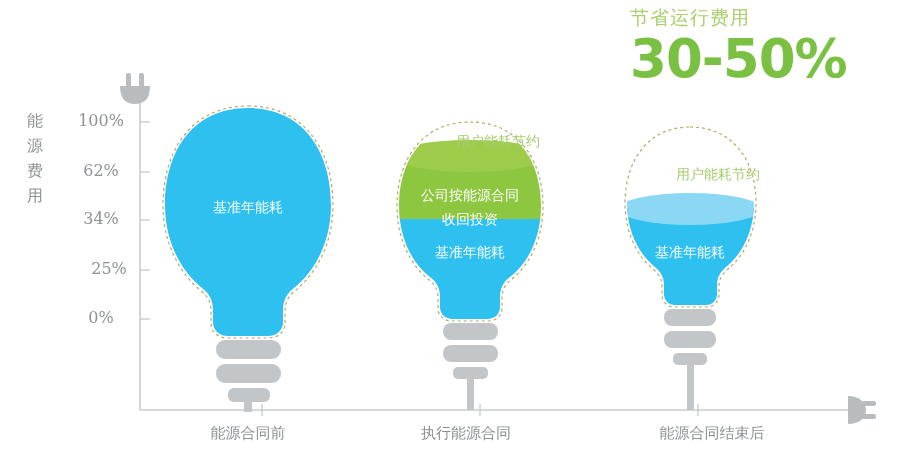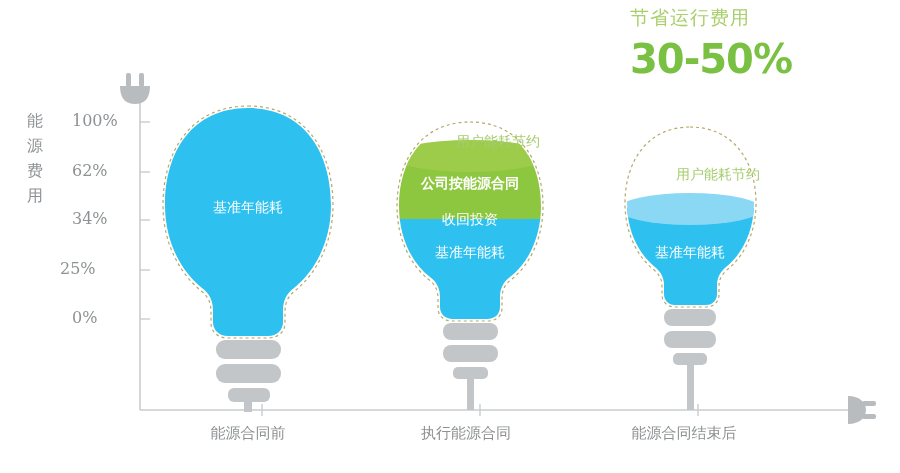--- a/index.html
+++ b/index.html
@@ -35,33 +35,33 @@
     text-align: left;
   }
   #headline .sub {
     font-size: 19px;
     color: #a8cf6a;
     letter-spacing: 1px;
     line-height: 26px;
     font-family: "DejaVu Sans", "Liberation Sans", sans-serif;
   }
   #headline .big {
-    font-size: 40px;
+    font-size: 53px;
     font-weight: bold;
     color: #7ac143;
     line-height: 58px;
     letter-spacing: -1px;
     font-family: "DejaVu Sans", "Liberation Sans", sans-serif;
   }
   
   .ytick {
     position: absolute;
     font-size: 16px;
     color: #8e9294;
-    text-align: left;
+    text-align: center;
     width: 58px;
     font-family: "DejaVu Serif", "Liberation Serif", serif;
   }
   #yaxis-title {
     position: absolute;
     left: 24px;
     top: 108px;
     width: 22px;
     font-size: 16px;
     line-height: 25px;
@@ -270,30 +270,30 @@
   <div id="yaxis-title">
     <span>能</span>
     <span>源</span>
     <span>费</span>
     <span>用</span>
   </div>
 
   <div class="ytick" style="left:72px; top:111px;">100%</div>
   <div class="ytick" style="left:72px; top:161px;">62%</div>
   <div class="ytick" style="left:72px; top:209px;">34%</div>
-  <div class="ytick" style="left:60px; top:259px;">25%</div>
+  <div class="ytick" style="left:80px; top:259px;">25%</div>
   <div class="ytick" style="left:72px; top:308px;">0%</div>
 
   <div class="xlabel" style="left:366px;">执行能源合同</div>
   <div class="xlabel" style="left:148px;">能源合同前</div>
-  <div class="xlabel" style="left:584px;">能源合同结束后</div>
+  <div class="xlabel" style="left:612px;">能源合同结束后</div>
 
   <div class="bulb-label" style="left:188px; top:196px; width:120px;">基准年能耗</div>
 
   <div class="saving-label" style="left:400px; top:131px; width:140px;">用户能耗节约</div>
-  <div class="bulb-label" style="left:400px; top:172px; width:140px;font-weight:bold;">公司按能源合同</div>
+  <div class="bulb-label" style="left:400px; top:184px; width:140px;">公司按能源合同</div>
   <div class="bulb-label" style="left:400px; top:208px; width:140px;">收回投资</div>
   <div class="bulb-label" style="left:400px; top:241px; width:140px;">基准年能耗</div>
 
   <div class="saving-label" style="left:620px; top:164px; width:140px;">用户能耗节约</div>
   <div class="bulb-label" style="left:620px; top:241px; width:140px;">基准年能耗</div>
 
 </div>
 
 </body></html>

